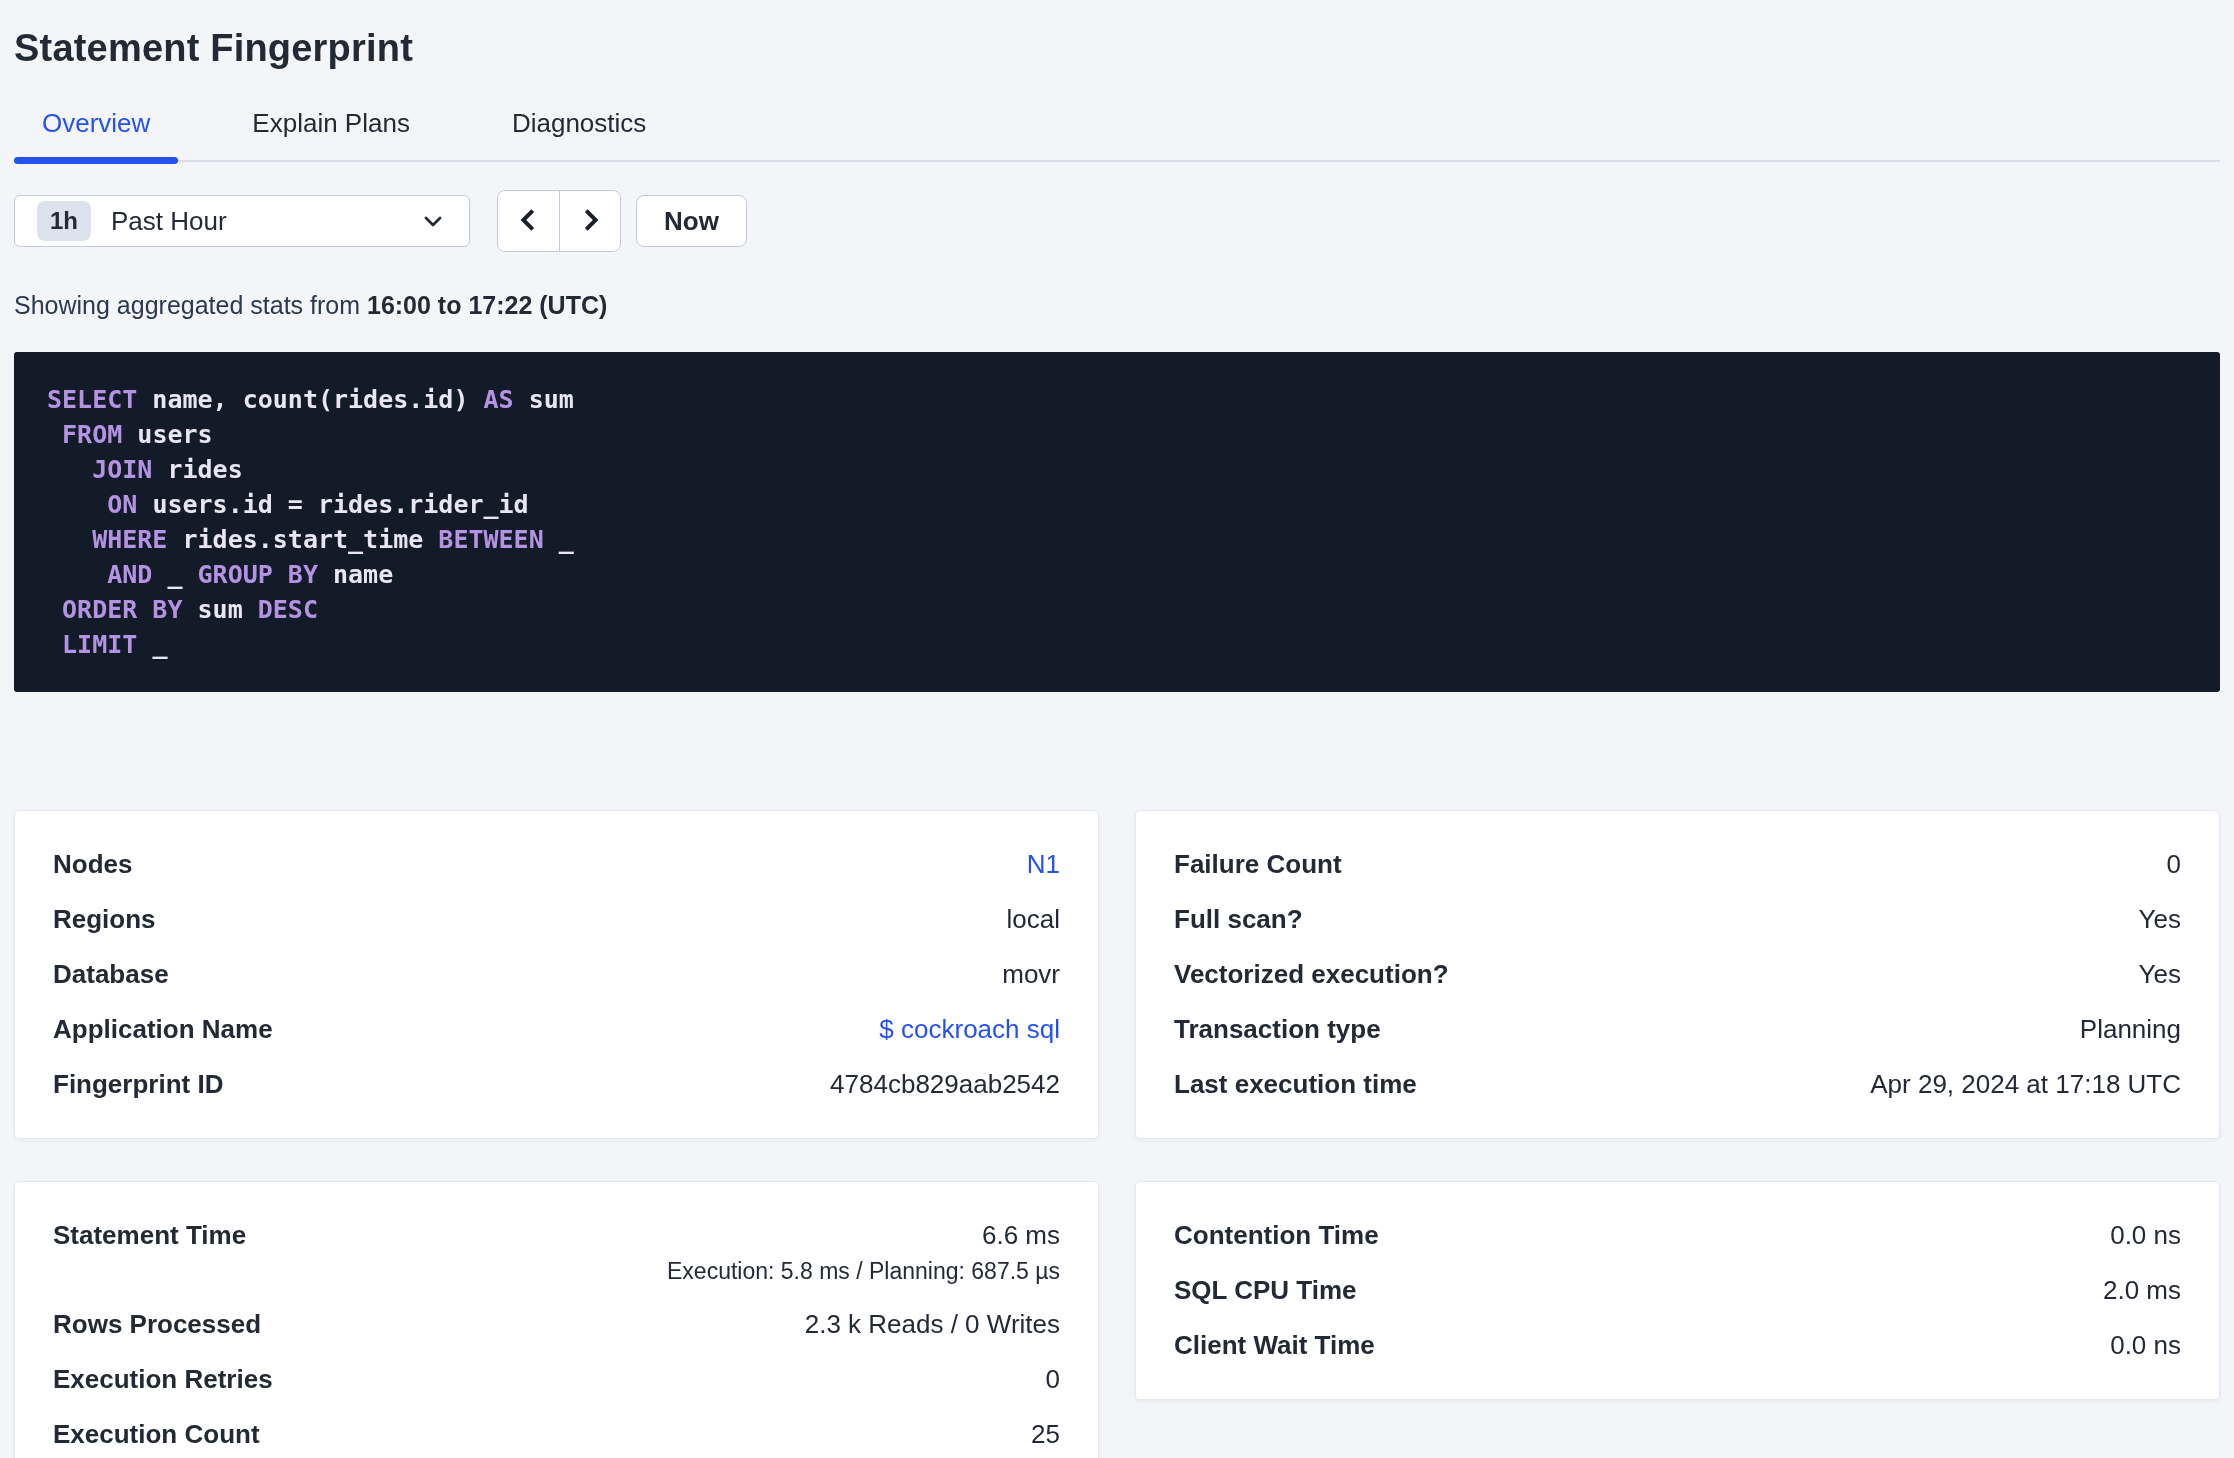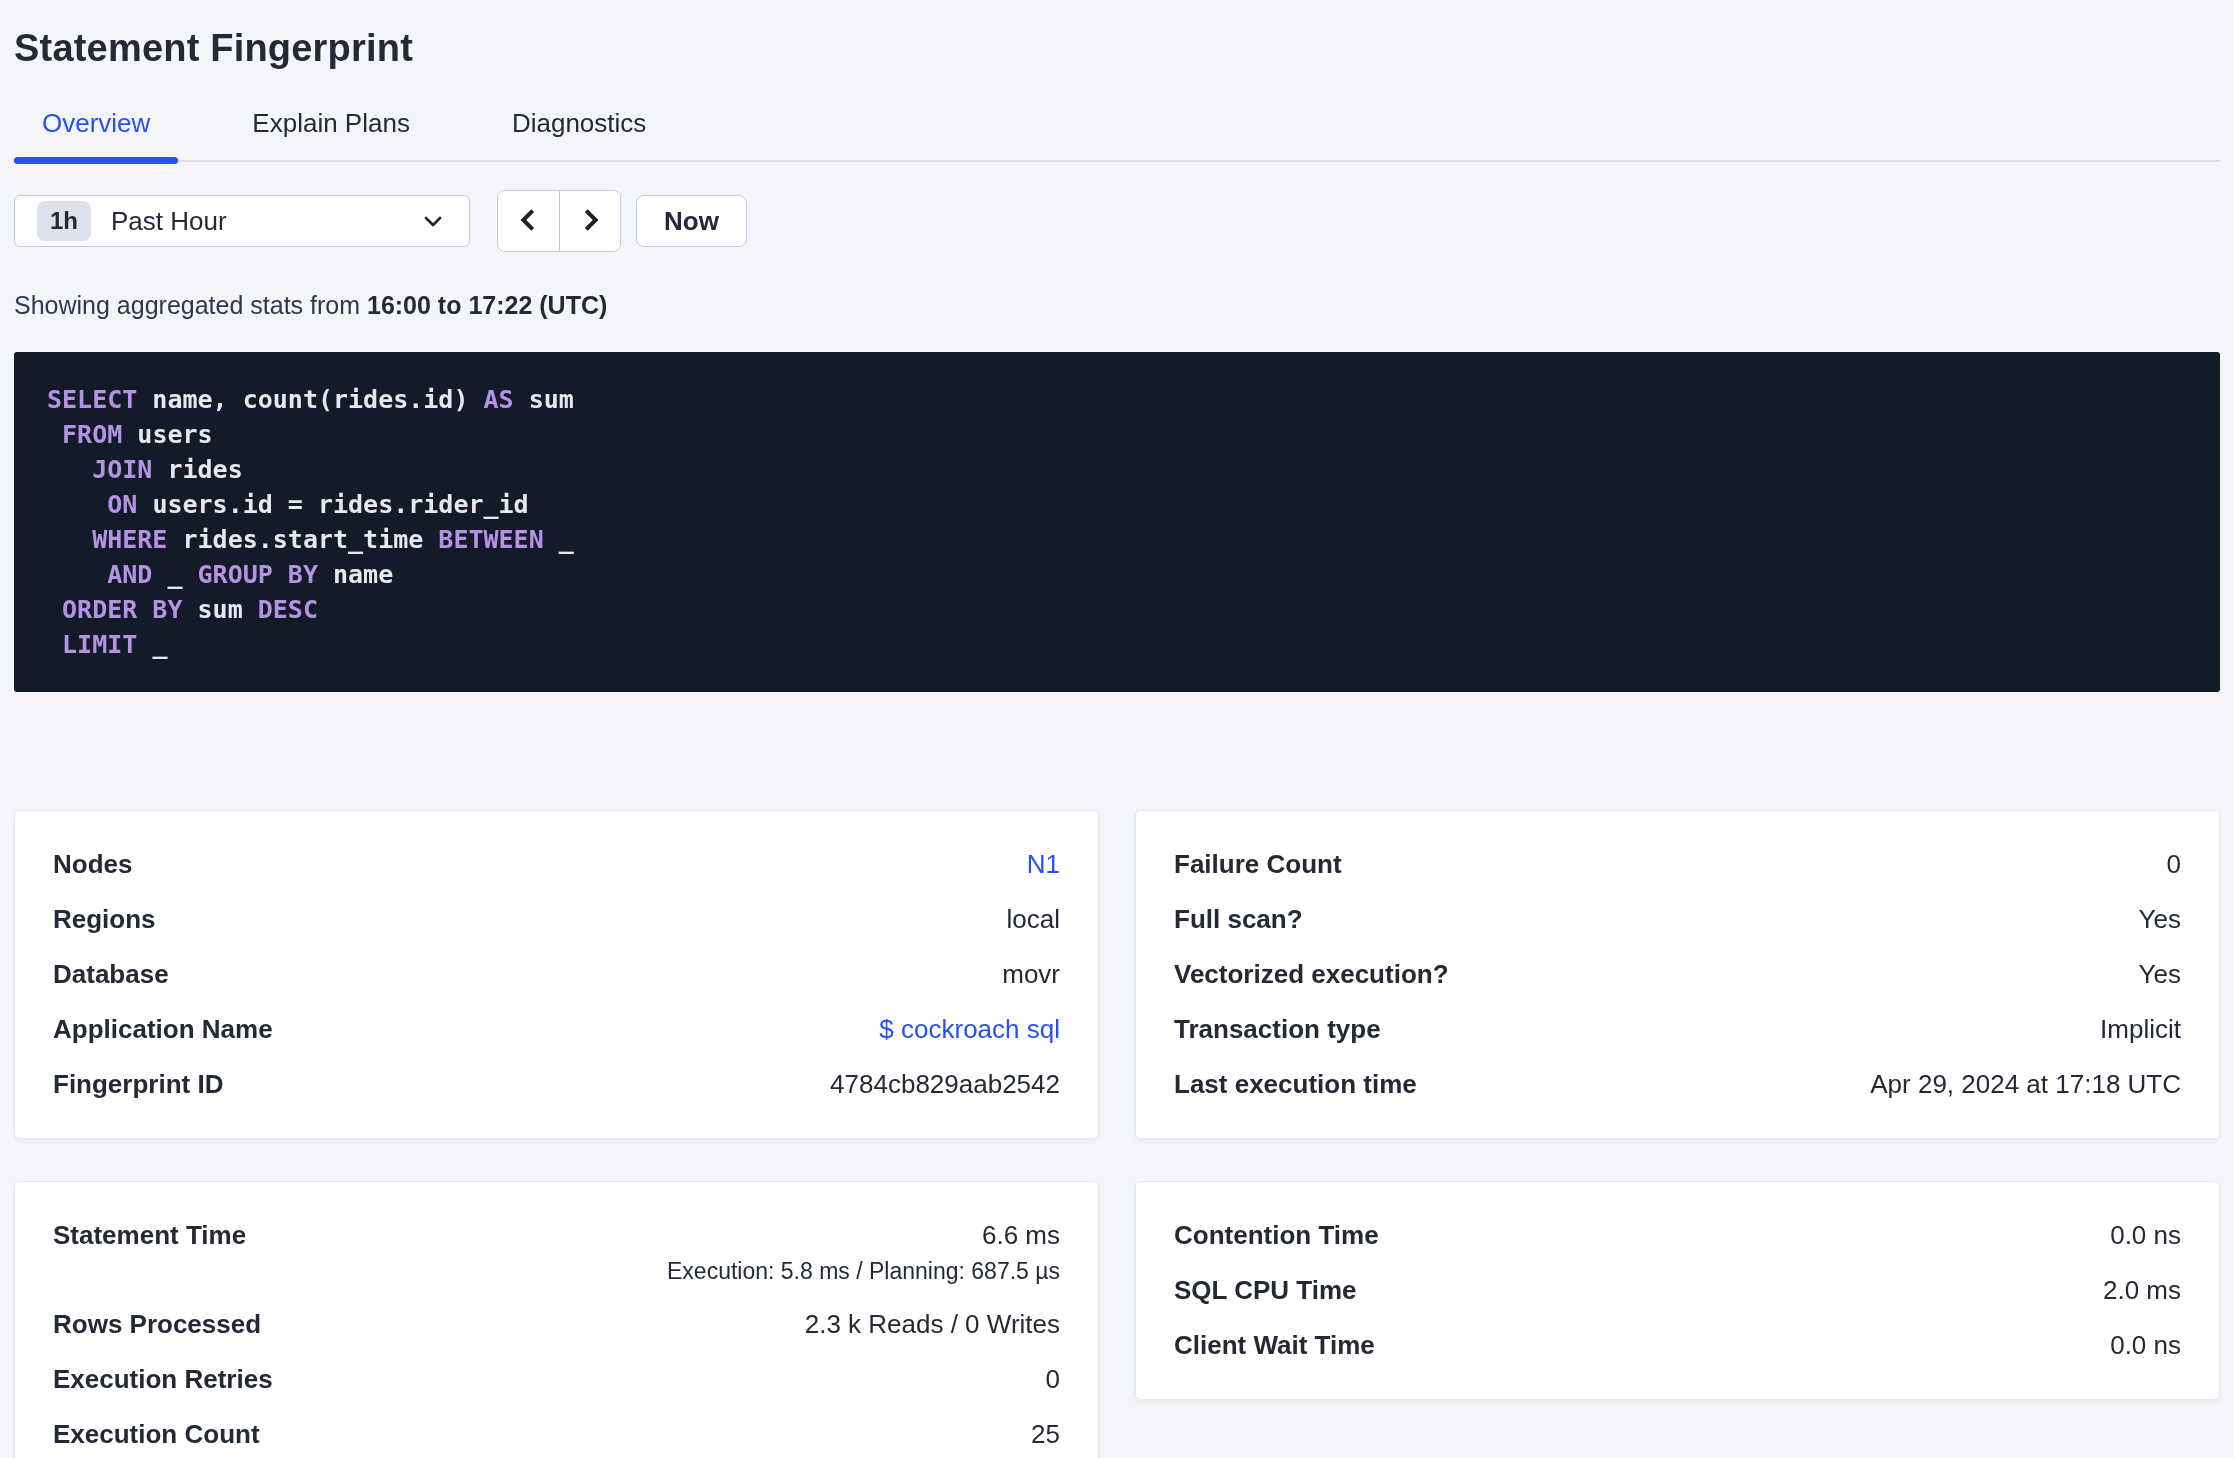--- a/index.html
+++ b/index.html
@@ -202,21 +202,21 @@
         </div>
         <div class="card-row">
           <div class="row-label">Vectorized execution?</div>
           <div class="row-value-wrap">
             <div class="row-value">Yes</div>
           </div>
         </div>
         <div class="card-row">
           <div class="row-label">Transaction type</div>
           <div class="row-value-wrap">
-            <div class="row-value">Implicit</div>
+            <div class="row-value">Planning</div>
           </div>
         </div>
         <div class="card-row">
           <div class="row-label">Last execution time</div>
           <div class="row-value-wrap">
             <div class="row-value">Apr 29, 2024 at 17:18 UTC</div>
           </div>
         </div>
       </div>
     <div class="card">

